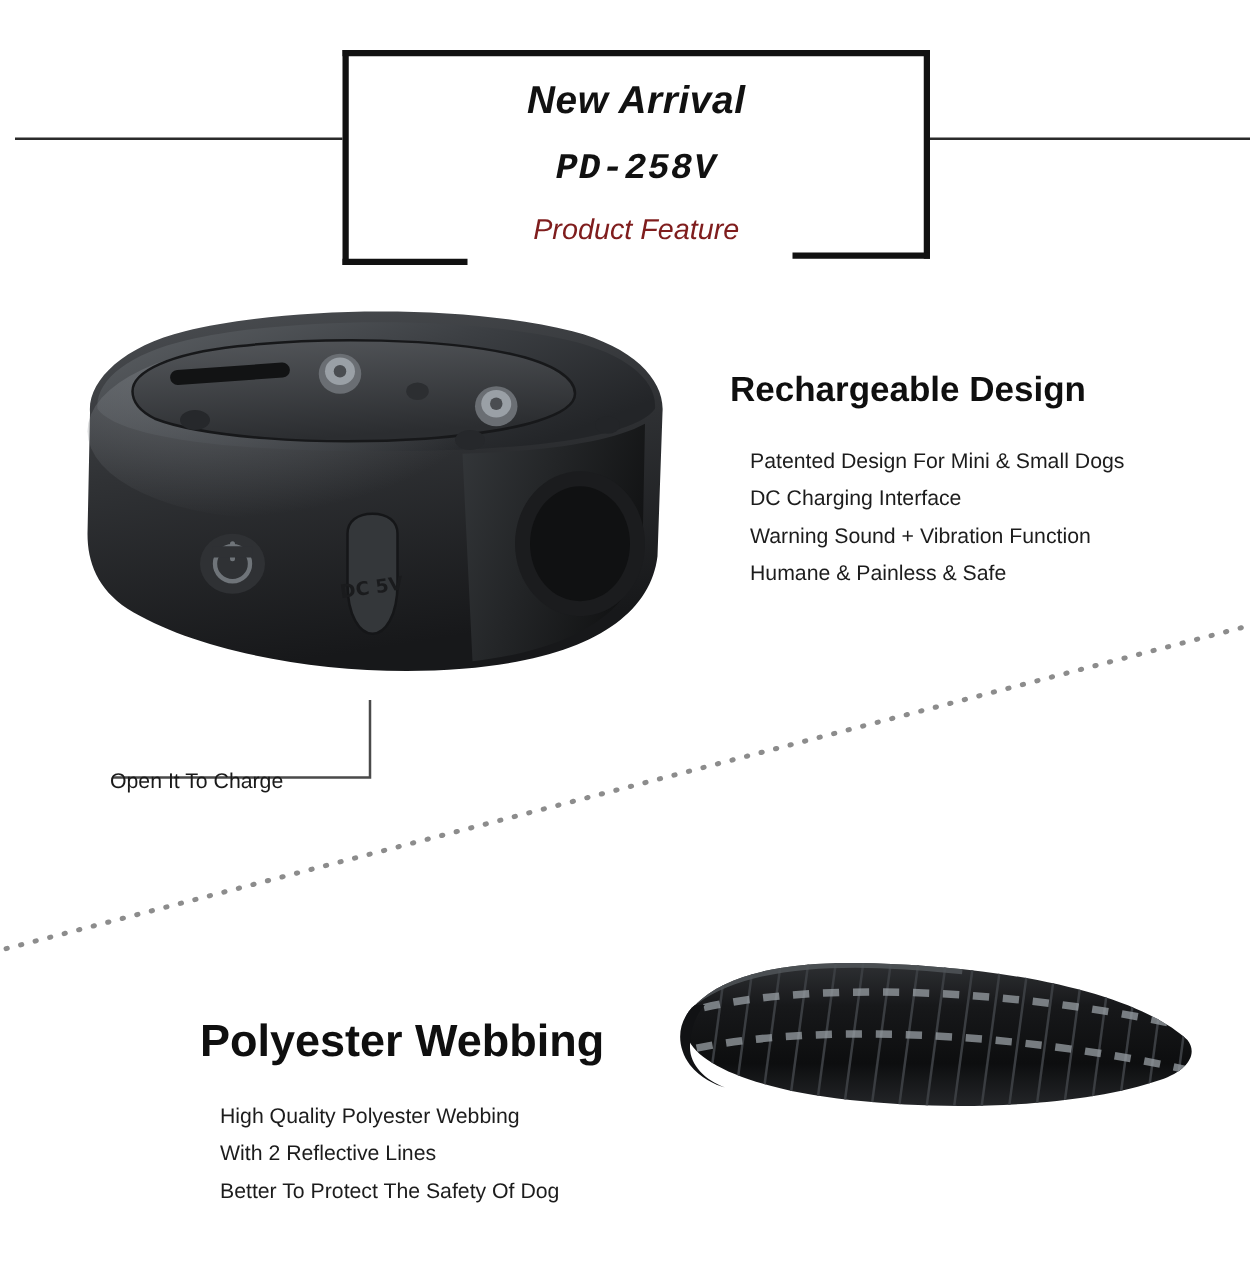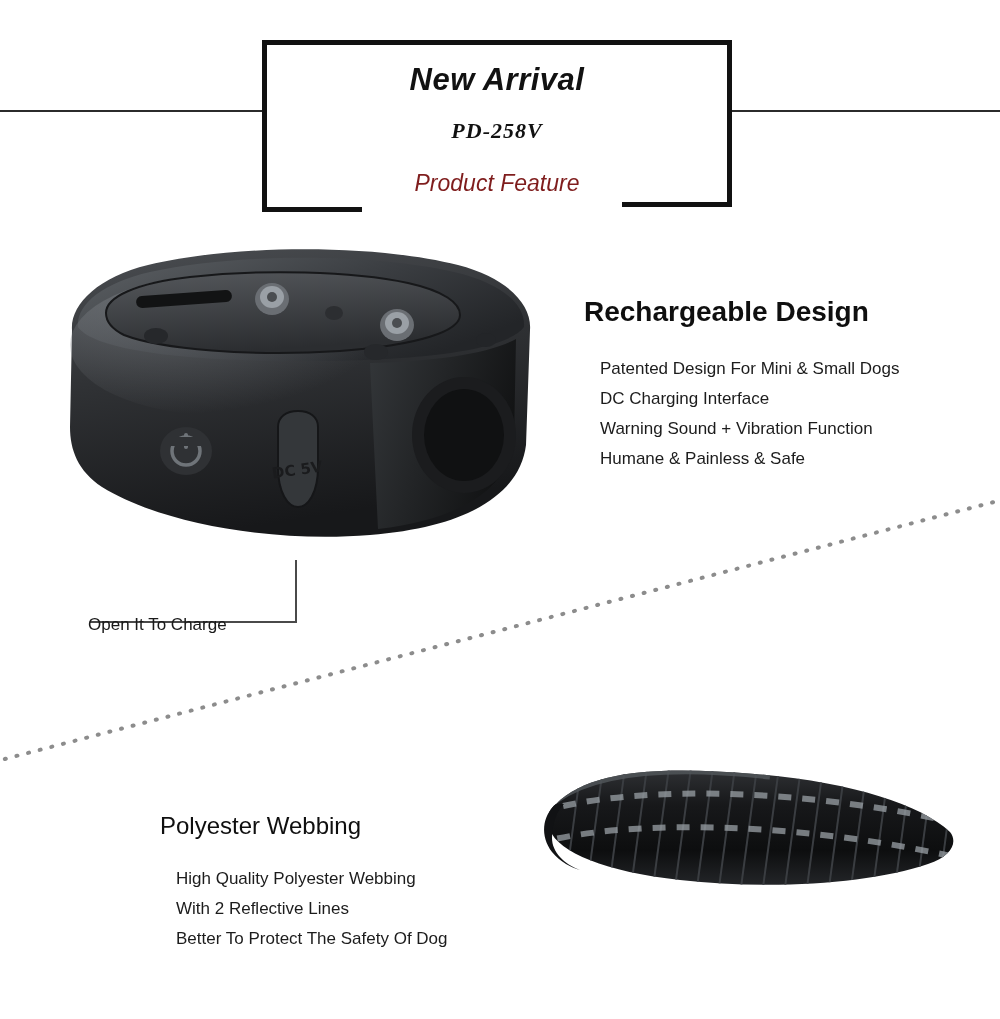--- a/index.html
+++ b/index.html
@@ -12,21 +12,21 @@
     background: #ffffff;
     font-family: "Liberation Sans", sans-serif;
     color: #1a1a1a;
     overflow: hidden;
     position: relative;
   }
 
   
   .header {
     position: absolute;
-    left: 0;
+    left: 12px;
     top: 0;
     width: 900px;
     height: 220px;
   }
   .header-rule {
     position: absolute;
     left: 0;
     top: 110px;
     width: 1000px;
     height: 2px;
@@ -67,26 +67,26 @@
     font-style: italic;
     letter-spacing: 0.5px;
     color: #111111;
   }
   .title-model {
     position: absolute;
     left: 0;
     top: 78px;
     width: 470px;
     text-align: center;
-    font-size: 22px;
+    font-size: 29px;
     font-weight: bold;
     font-style: italic;
     letter-spacing: 1px;
     color: #111111;
-    font-family: Liberation Serif, serif;
+    font-family: Liberation Mono, monospace;
   }
   .title-sub {
     position: absolute;
     left: 0;
     top: 130px;
     width: 470px;
     text-align: center;
     font-size: 23px;
     font-style: italic;
     color: #7f1d1d;
@@ -161,22 +161,22 @@
     width: 470px;
     height: 160px;
   }
   .feature-block-2 {
     position: absolute;
     left: 160px;
     top: 812px;
     width: 400px;
   }
   .feature-title-2 {
-    font-size: 24px;
-    font-weight: normal;
+    font-size: 36px;
+    font-weight: bold;
     color: #0f0f0f;
     margin: 0 0 24px 0;
     white-space: nowrap;
   }
 </style>
 </head>
 <body>
 
 <div class="header">
   <div class="header-rule"></div>

